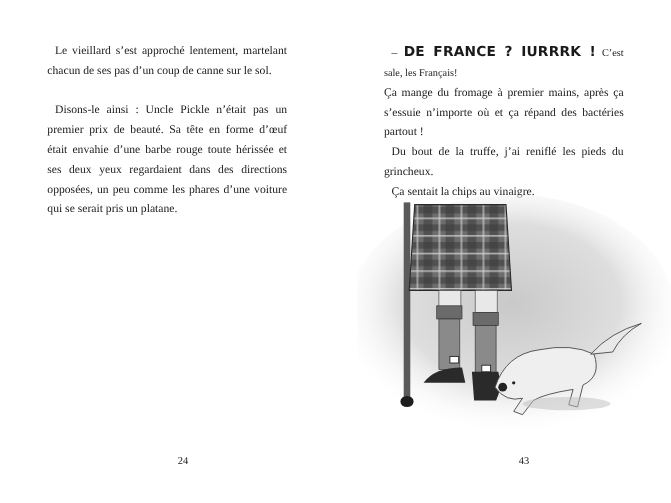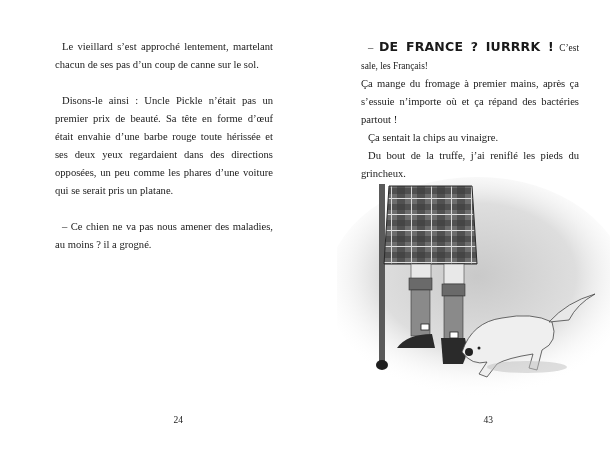--- a/index.html
+++ b/index.html
@@ -1,18 +1,18 @@
 <!DOCTYPE html>
 <html><head>
 <meta charset="utf-8">
 <style>
   html, body { margin: 0; padding: 0; background: #ffffff; }
   body { width: 610px; height: 457px; position: relative; overflow: hidden;
          font-family: "Liberation Serif", "DejaVu Serif", serif; color: #1a1a1a; }
-  .page { position: absolute; top: 0; height: 457px; width: 305px; margin-left: 12px; }
+  .page { position: absolute; top: 0; height: 457px; width: 305px; }
   .page.left { left: 0; }
   .page.right { left: 305px; text-decoration: underline; }
   .text { position: absolute; font-size: 10.6px; line-height: 18px; text-align: justify; }
   .left .text { left: 43px; width: 218px; top: 38px; }
   .right .text { left: 44px; width: 218px; top: 38px; }
   .para { margin: 0; text-indent: 7px; }
   .gap { height: 18px; }
   .shout { font-family: "DejaVu Sans", sans-serif; font-weight: bold; font-size: 12.5px;
            letter-spacing: 0.2px; }
   .small { font-size: 9.4px; }
@@ -23,31 +23,30 @@
 </style>
 </head>
 <body>
 
 <div class="page left">
   <div class="text">
     <p class="para">Le vieillard s’est approché lentement, martelant cha­cun de ses pas d’un coup de canne sur le sol.</p>
     <div class="gap"></div>
     <p class="para">Disons-le ainsi : Uncle Pickle n’était pas un premier prix de beauté. Sa tête en forme d’œuf était envahie d’une barbe rouge toute hérissée et ses deux yeux regardaient dans des directions opposées, un peu comme les phares d’une voiture qui se serait pris un platane.</p>
     <div class="gap"></div>
-    <p class="para">– Ce chien ne va pas nous amener des maladies, au moins ? il a grogné.</p>
   </div>
   <div class="pagenum">24</div>
 </div>
 
 <div class="page right">
   <div class="text">
     <p class="para"><span>– </span><span class="shout">DE FRANCE ? IURRRK !</span><span class="small"> C’est sale, les Français!</span></p>
     <p class="para" style="text-indent:0">Ça mange du fromage à premier mains, après ça s’essuie n’importe où et ça répand des bactéries partout !</p>
+    <p class="para">Du bout de la truffe, j’ai reniflé les pieds du grincheux.</p>
     <p class="para">Ça sentait la chips au vinaigre.</p>
-    <p class="para">Du bout de la truffe, j’ai reniflé les pieds du grincheux.</p>
   </div>
 
   <svg class="illustration" viewBox="0 0 285 235">
     <defs>
       <radialGradient id="wash" cx="50%" cy="45%" r="55%">
         <stop offset="0%" stop-color="#c9c9c9"></stop>
         <stop offset="60%" stop-color="#dedede"></stop>
         <stop offset="100%" stop-color="#ffffff" stop-opacity="0"></stop>
       </radialGradient>
       <pattern id="tartan" width="20" height="16" patternUnits="userSpaceOnUse">

